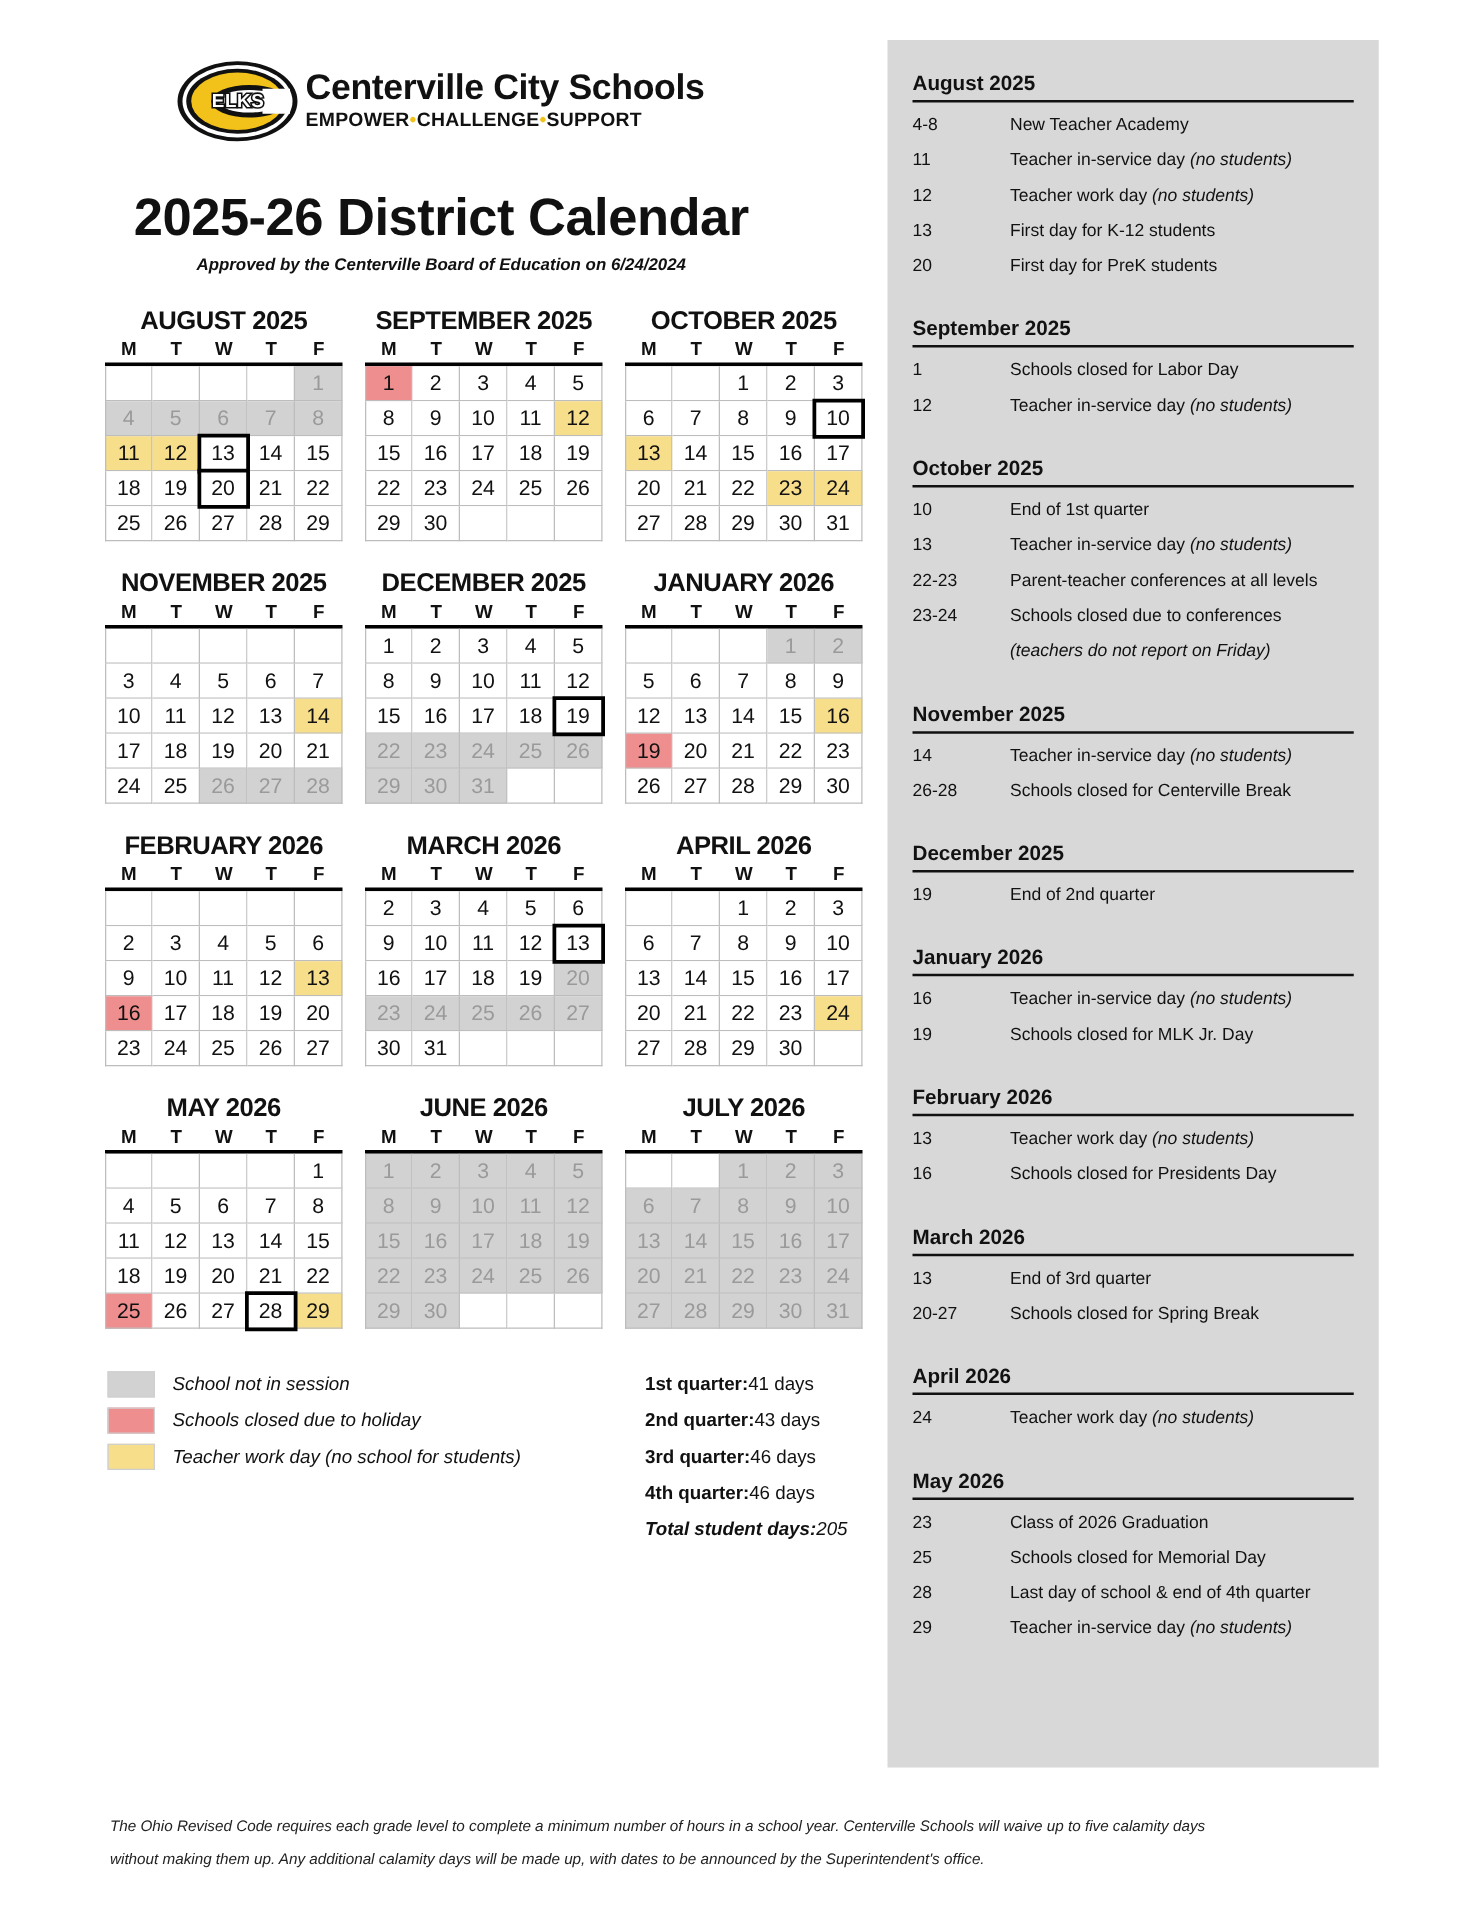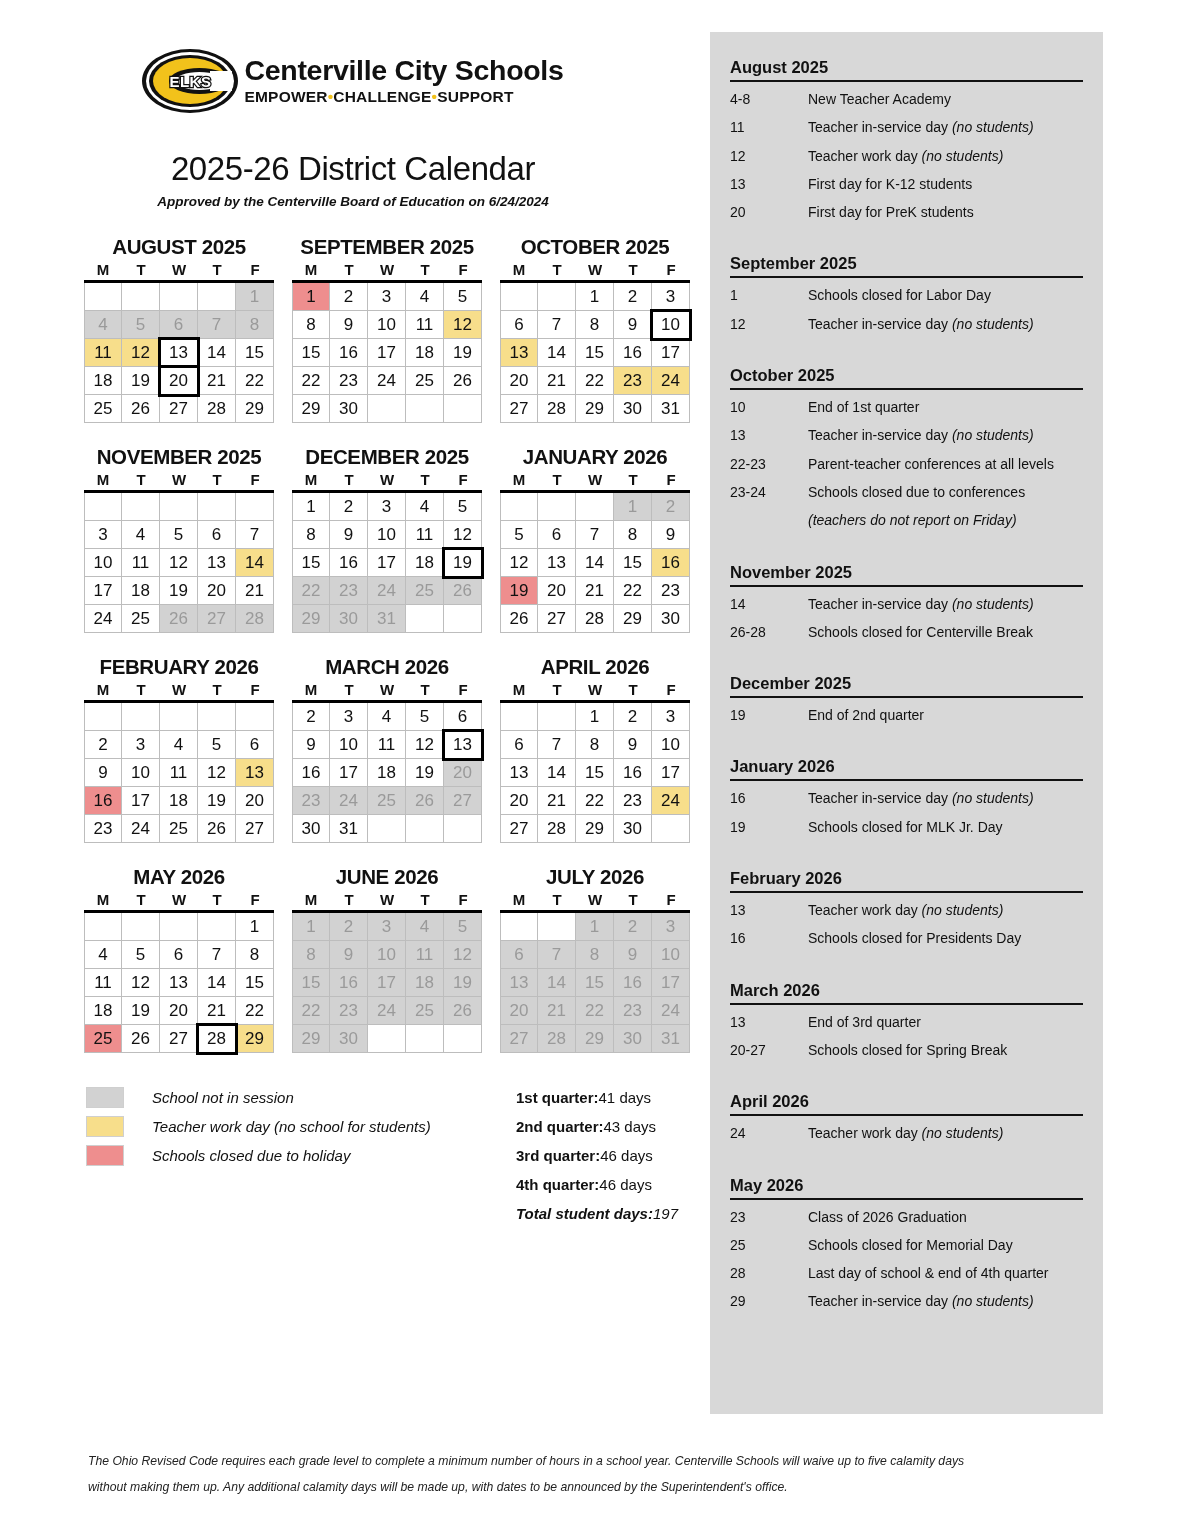--- a/index.html
+++ b/index.html
@@ -99,22 +99,22 @@
   #district-tagline {
     font-size: 15.5px;
     font-weight: bold;
     letter-spacing: 0.2px;
     color: #111;
     margin-top: 2px;
   }
   #district-tagline .dot { color: #F2C21B; }
 
   #calendar-title {
-    font-size: 33px;
-    font-weight: normal;
+    font-size: 42px;
+    font-weight: bold;
     letter-spacing: -0.4px;
     margin-top: 34px;
     color: #111;
   }
   #approval-line {
     font-size: 13.5px;
     font-style: italic;
     font-weight: bold;
     margin-top: 6px;
     color: #111;
@@ -187,21 +187,21 @@
   #bottom-info {
     display: flex;
     padding-left: 86px;
     margin-top: 28px;
     gap: 60px;
   }
   #legend { width: 370px; padding-top: 2px; }
   .legend-item {
     display: flex;
     align-items: center;
-    gap: 28px;
+    gap: 14px;
     height: 29px;
   }
   .swatch {
     width: 38px; height: 21px;
     flex: 0 0 auto;
     border: 1px solid #cfcfcf;
   }
   .swatch.gray    { background: #d2d2d2; }
   .swatch.yellow  { background: #F7DE8B; }
   .swatch.red     { background: #EE8E8E; }
@@ -756,26 +756,26 @@
       </div>
     </div>
 
   <div id="bottom-info">
     <div id="legend">
         <div class="legend-item">
           <div class="swatch gray"></div>
           <div class="legend-label">School not in session</div>
         </div>
         <div class="legend-item">
+          <div class="swatch red"></div>
+          <div class="legend-label">Schools closed due to holiday</div>
+        </div>
+        <div class="legend-item">
           <div class="swatch yellow"></div>
           <div class="legend-label">Teacher work day (no school for students)</div>
-        </div>
-        <div class="legend-item">
-          <div class="swatch red"></div>
-          <div class="legend-label">Schools closed due to holiday</div>
         </div>
       </div>
     <div id="quarters">
         <div class="quarter-item">
           <span class="q-label">1st quarter:</span>
           <span class="q-value"> 41 days</span>
         </div>
         <div class="quarter-item">
           <span class="q-label">2nd quarter:</span>
           <span class="q-value"> 43 days</span>
@@ -783,21 +783,21 @@
         <div class="quarter-item">
           <span class="q-label">3rd quarter:</span>
           <span class="q-value"> 46 days</span>
         </div>
         <div class="quarter-item">
           <span class="q-label">4th quarter:</span>
           <span class="q-value"> 46 days</span>
         </div>
         <div class="quarter-item total">
           <span class="q-label">Total student days:</span>
-          <span class="q-value"> 197</span>
+          <span class="q-value"> 205</span>
         </div>
       </div>
   </div>
 
 </div>
 
 <div id="sidebar">
     <div class="side-month">August 2025</div>
     <div class="side-events">
       <div class="side-event">

